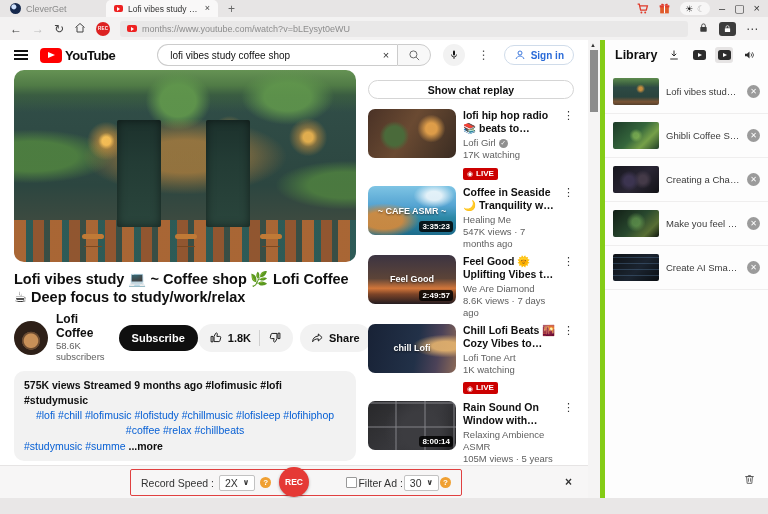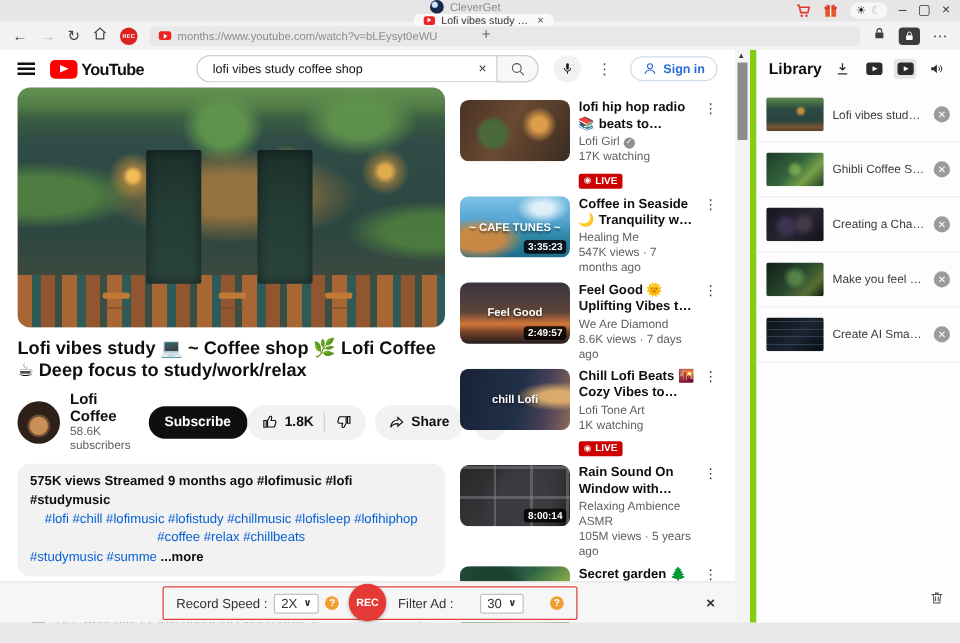--- a/index.html
+++ b/index.html
@@ -1,21 +1,21 @@
 <!DOCTYPE html>
 <html><head>
 <meta charset="utf-8">
 <style>
   * { margin:0; padding:0; box-sizing:border-box; }
   html,body { width:768px; height:514px; overflow:hidden; }
   body { font-family:"Liberation Sans","DejaVu Sans",sans-serif; background:#e7e5e5; color:#0f0f0f; }
   .window { position:relative; width:768px; height:514px; }
 
   
-  .titlebar { position:relative; height:17px; background:#e7e5e5; display:flex; align-items:center;flex-direction:column; }
+  .titlebar { position:relative; height:17px; background:#e7e5e5; display:flex; align-items:center; }
   .app-id { display:flex; align-items:center; gap:5px; padding:0 10px; width:100px; }
   .app-logo { width:11px; height:11px; border-radius:50%; background:radial-gradient(circle at 35% 35%, #cfe2ff 0 2px, #16294d 3px); }
   .app-name { font-size:9px; color:#8a8a8a; }
   .tab { margin-left:6px; height:17px; display:flex; align-items:center; gap:5px; background:#f9f8f8; border-radius:5px 5px 0 0; padding:0 8px; width:112px; }
   .tab-fav { width:9px; height:7px; border-radius:2px; background:#e22; position:relative; flex:none; }
   .tab-fav:after { content:""; position:absolute; left:3px; top:1.6px; border-left:3.5px solid #fff; border-top:2px solid transparent; border-bottom:2px solid transparent; }
   .tab-title { font-size:8.5px; color:#333; white-space:nowrap; overflow:hidden; text-overflow:ellipsis; flex:1; }
   .tab-close { font-size:9px; color:#444; line-height:1; }
   .newtab-btn { font-size:12px; color:#666; margin-left:10px; line-height:1; }
   .tb-right { position:absolute; right:0; top:0; height:17px; display:flex; align-items:center; gap:9px; padding-right:8px; }
@@ -140,21 +140,21 @@
   .th-contract { background:repeating-linear-gradient(0deg, transparent 0 5px, rgba(90,130,170,.35) 5px 6px), linear-gradient(135deg,#0e1216,#1b2430 55%,#0a0e12); }
 
   
   .record-bar { position:absolute; left:0; right:0; bottom:0; height:33px; background:#f7f6f6; border-top:1px solid #e6e4e4; z-index:5; }
   .rec-frame { position:absolute; left:130px; width:332px; top:3px; height:27px; border:1px solid #e04040; border-radius:2px; display:flex; align-items:center; padding:0 10px; gap:5px; }
   .rec-label { font-size:10.5px; color:#333; white-space:nowrap; }
   .mini-select { display:flex; align-items:center; gap:5px; background:#fff; border:1px solid #c2c2c2; border-radius:2px; padding:1px 5px; font-size:10.5px; color:#333; }
   .mini-select .chev { font-size:8px; color:#333; font-weight:bold; }
   .q-badge { width:11px; height:11px; border-radius:50%; background:#f0a032; color:#fff; font-size:8px; font-weight:bold; display:flex; align-items:center; justify-content:center; }
   .rec-btn { position:absolute; left:50%; top:50%; transform:translate(-50%,-50%); width:30px; height:30px; border-radius:50%; background:#e53935; color:#fff; font-size:8.5px; font-weight:bold; display:flex; align-items:center; justify-content:center; box-shadow:0 1px 3px rgba(0,0,0,.3); }
-  .rec-right { margin-left:auto; display:flex; align-items:center; gap:21px; }
+  .rec-right { margin-left:auto; display:flex; align-items:center; gap:1px; }
   .checkbox { width:11px; height:11px; border:1px solid #999; background:#fff; border-radius:1px; }
   .bar-close { position:absolute; right:16px; top:50%; transform:translateY(-50%); font-size:12px; font-weight:bold; color:#333; }
 
   
   .library { width:168px; border-left:5px solid #84cc16; background:#fdfdfd; position:relative; }
   .lib-header { height:30px; display:flex; align-items:center; padding:0 10px; gap:7px; }
   .lib-title { font-size:12.5px; font-weight:bold; flex:1; }
   .lib-ic { display:flex; align-items:center; justify-content:center; width:18px; height:16px; border-radius:3px; }
   .lib-ic.sel { background:#e6e4e4; }
   .mini-play { width:13px; height:10px; background:#2c2c2c; border-radius:2.5px; position:relative; }
@@ -339,35 +339,36 @@
                   <path d="M4 4h16v12h-9l-4.5 4.5V16H4z" fill="none" stroke="#3c3c3c" stroke-width="1.6"></path>
                 </svg>
               <span class="chat-text">See what others said about this video while it was live.</span>
               <span class="openpanel-btn">Open panel</span>
             </div>
           </div>
 
         </div>
 
         <div class="secondary">
+          <div class="showchat-btn">Show chat replay</div>
           <div class="v-list" id="rec-list">
               <div class="v-row">
                 <div class="v-thumb th-lofi-girl"></div>
                 <div class="v-info"><div class="v-title">lofi hip hop radio 📚 beats to relax/study to</div><div class="v-ch">
                     <span>Lofi Girl</span>
                     <span class="v-check">✓</span>
                   </div><div class="v-meta">17K watching</div><span class="live-badge">
                     <span class="live-dot">◉</span>
                     <span>LIVE</span>
                   </span></div>
                 <span class="v-kebab">⋮</span>
               </div>
               <div class="v-row">
                 <div class="v-thumb th-cafe-tunes">
-                  <span class="v-overlay">~ CAFE TUNES ~</span>
+                  <span class="v-overlay">~ CAFE ASMR ~</span>
                   <span class="v-dur">3:35:23</span>
                 </div>
                 <div class="v-info">
                   <div class="v-title">Coffee in Seaside 🌙 Tranquility with Lofi Cafe ☕ Lofi Hip Hop...</div>
                   <div class="v-ch">
                     <span>Healing Me</span>
                   </div>
                   <div class="v-meta">547K views · 7 months ago</div>
                 </div>
                 <span class="v-kebab">⋮</span>

